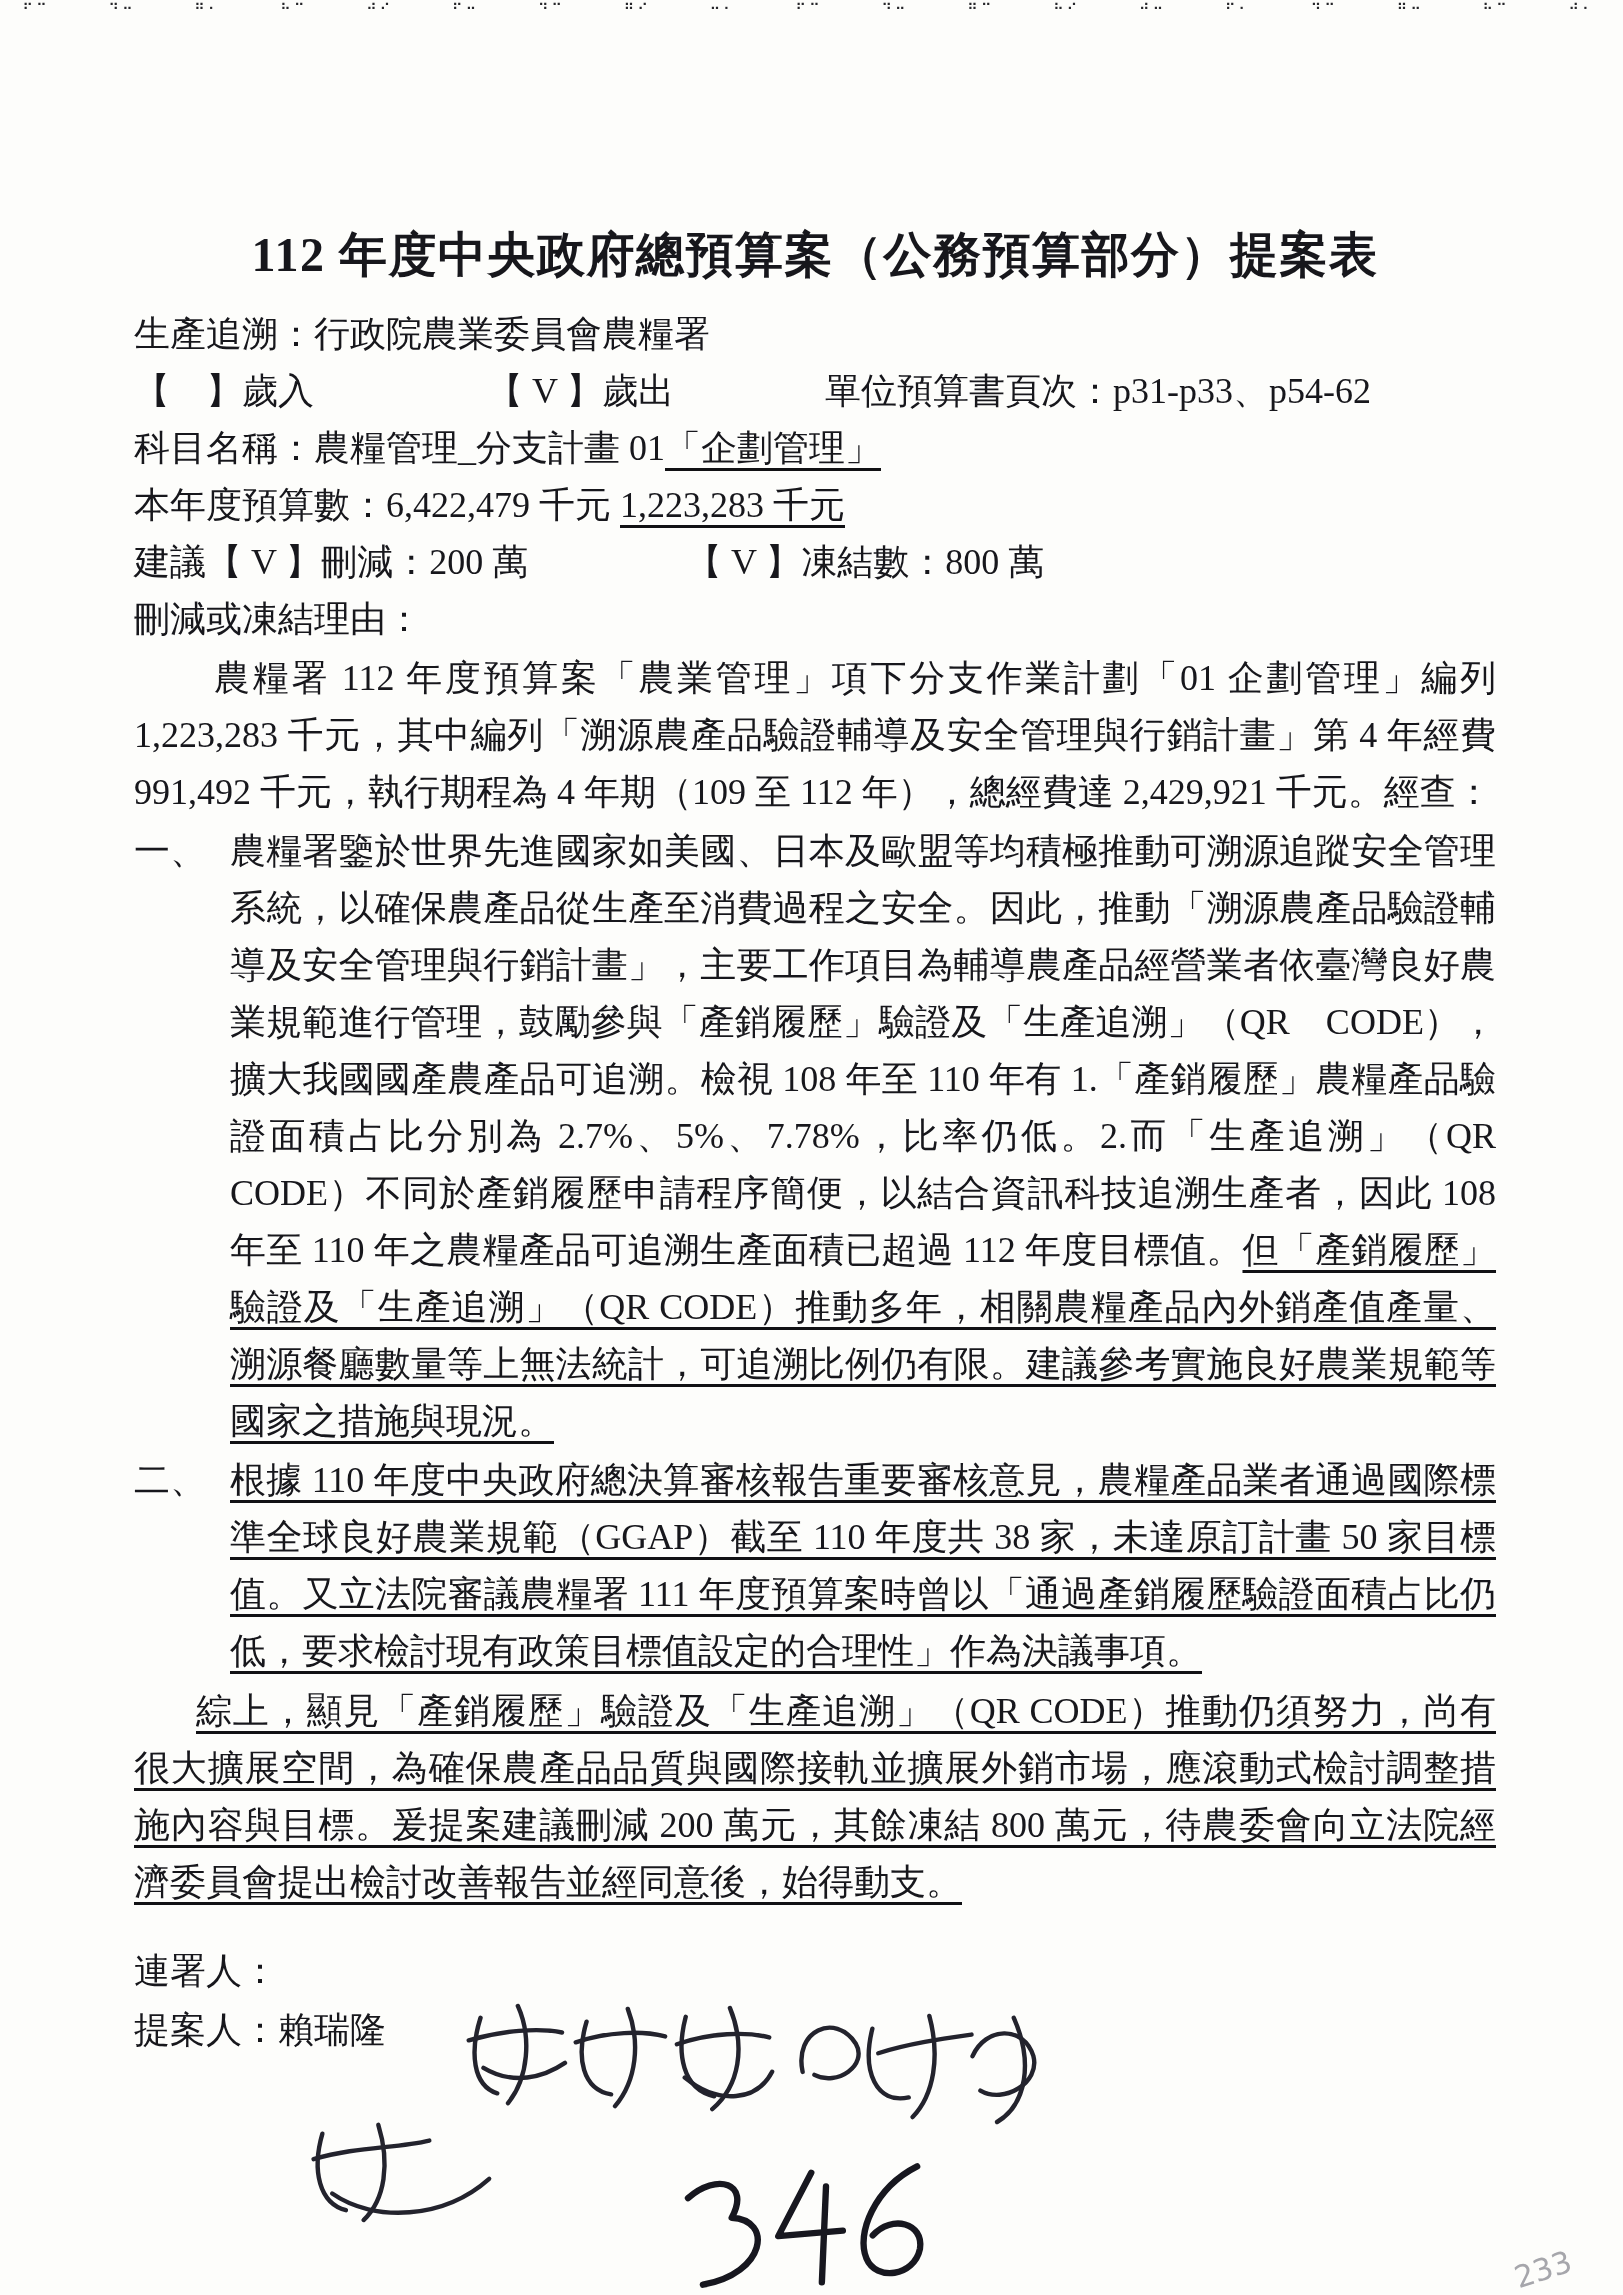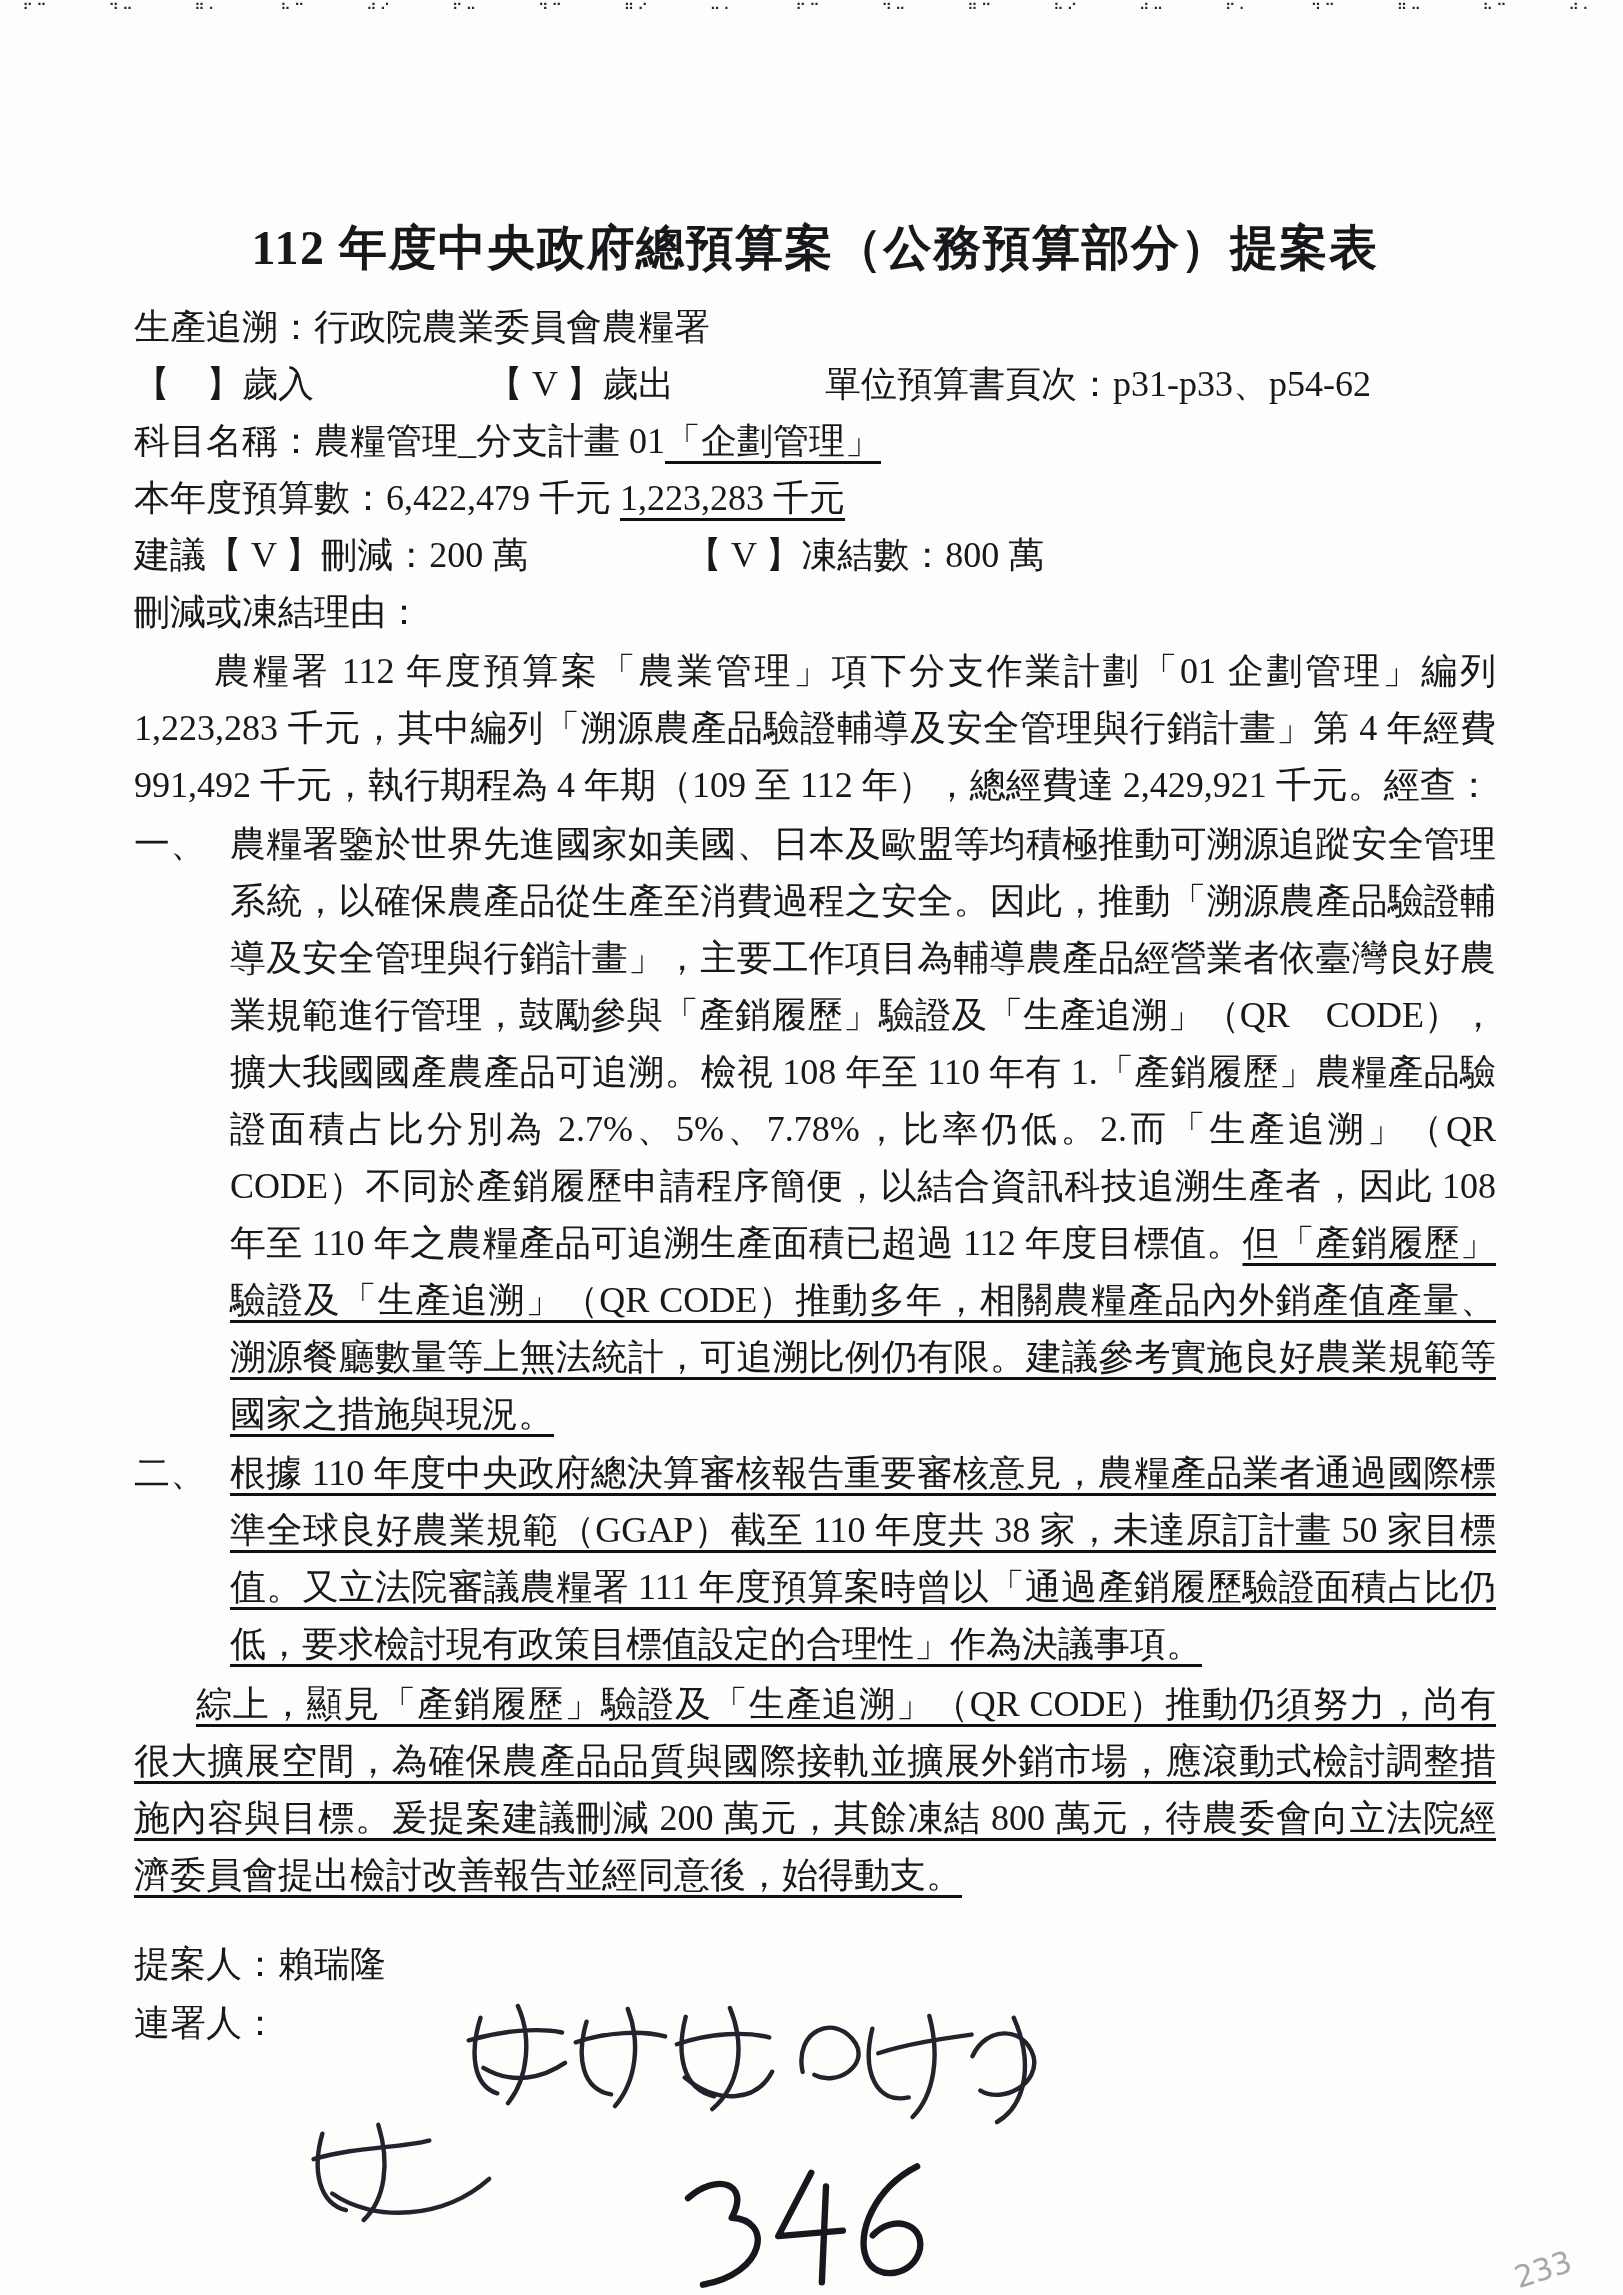--- a/index.html
+++ b/index.html
@@ -14,21 +14,21 @@
   }
   
   .artifacts {
     position:absolute; top:0px; left:22.6px; right:14.7px; height:16.7px;
     overflow:hidden; white-space:nowrap;
     font-family:"DejaVu Sans",sans-serif;
     font-size:14.7px; letter-spacing:2.9px; word-spacing:51px;
     color:#26262a;
   }
   .content {
-    position:absolute; left:134px; top:217px; width:1362px;
+    position:absolute; left:134px; top:224px; width:1362px;
     font-size:36px; line-height:57px;
   }
   .title {
     font-size:48px; font-weight:700; text-align:center;
     letter-spacing:1.5px; line-height:1.3; margin-bottom:19.7px;
     white-space:nowrap;
   }
   .hline { white-space:nowrap; }
   .u {
     text-decoration:underline;
@@ -99,22 +99,22 @@
     </div>
 
     <div class="li">
       <span class="marker">二、</span>
       <div class="li-text"><span class="u">根據 110 年度中央政府總決算審核報告重要審核意見，農糧產品業者通過國際標準全球良好農業規範（GGAP）截至 110 年度共 38 家，未達原訂計畫 50 家目標值。又立法院審議農糧署 111 年度預算案時曾以「通過產銷履歷驗證面積占比仍低，要求檢討現有政策目標值設定的合理性」作為決議事項。</span></div>
     </div>
 
     <p class="para conclusion"><span class="u">綜上，顯見「產銷履歷」驗證及「生產追溯」（QR CODE）推動仍須努力，尚有很大擴展空間，為確保農產品品質與國際接軌並擴展外銷市場，應滾動式檢討調整措施內容與目標。爰提案建議刪減 200 萬元，其餘凍結 800 萬元，待農委會向立法院經濟委員會提出檢討改善報告並經同意後，始得動支。</span></p>
 
     <div class="footer">
+      <div class="fline">連署人：</div>
       <div class="fline">提案人：賴瑞隆</div>
-      <div class="fline">連署人：</div>
     </div>
 
   </div>
 
   <svg class="sig sig1" width="324" height="138" viewBox="0 0 660 280">
     <path stroke-width="9" d="M52,58 C30,128 36,196 86,212"></path>
     <path stroke-width="9" d="M28,104 C96,84 170,78 218,88"></path>
     <path stroke-width="9" d="M128,34 C156,96 150,180 108,232"></path>
     <path stroke-width="9" d="M58,160 C118,196 180,180 224,150"></path>
     <path stroke-width="9" d="M268,66 C246,140 260,204 318,214"></path>

